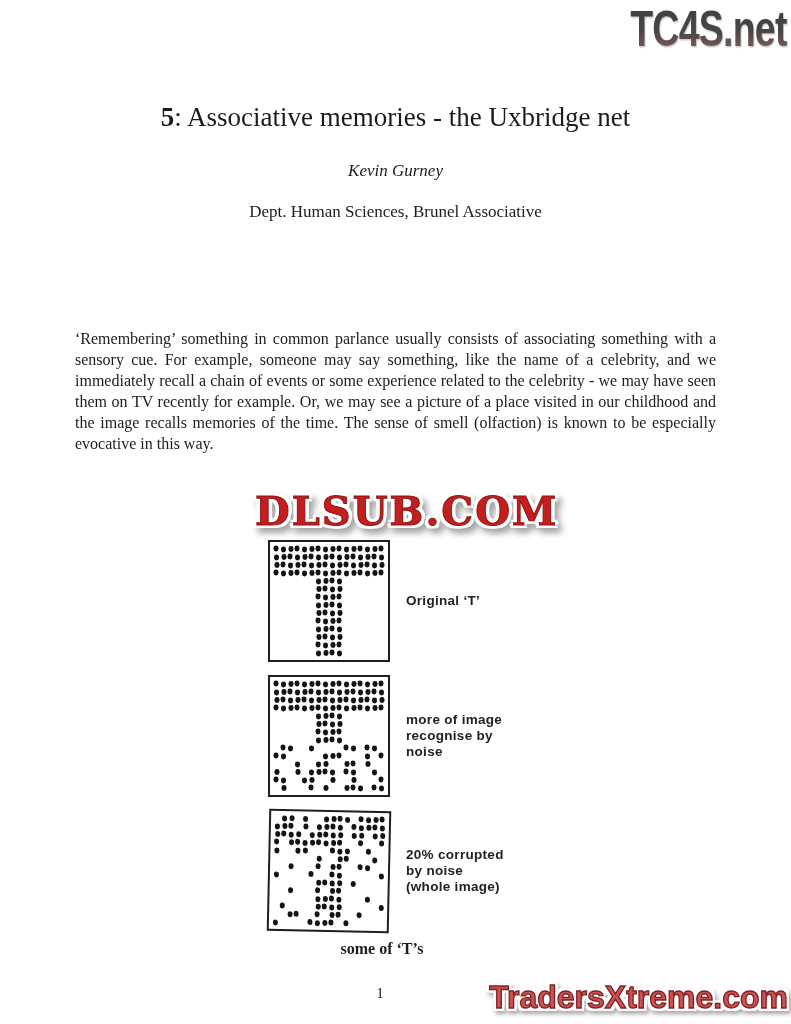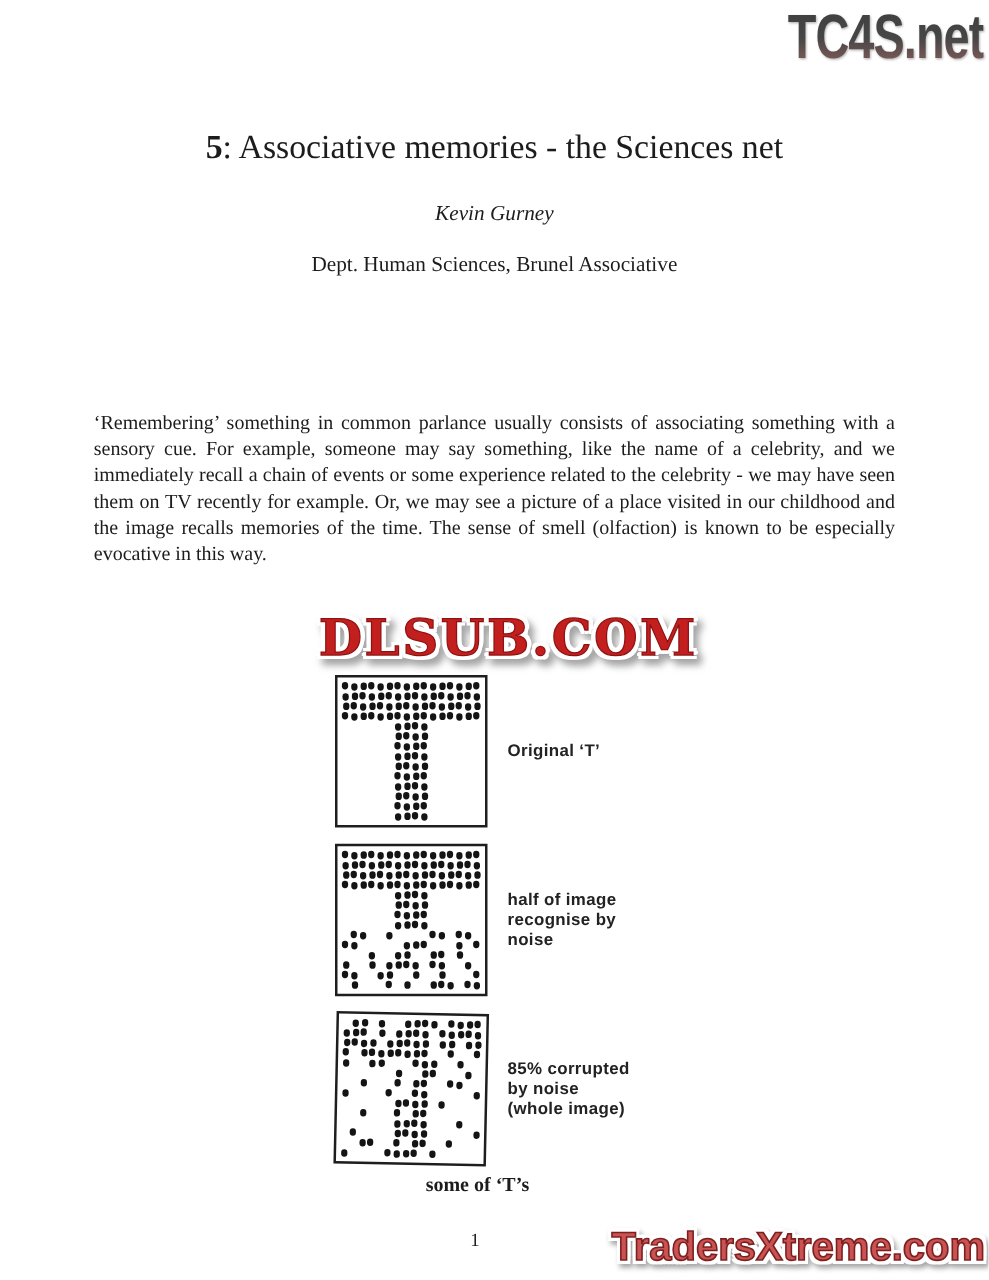--- a/index.html
+++ b/index.html
@@ -71,21 +71,21 @@
 
   .page-num { position:absolute; top:985px; left:345px; width:70px; text-align:center; font-size:15px; }
 </style>
 </head>
 <body>
 
 <div class="page">
 
   <div class="wm-tc4s">TC4S.net</div>
 
-  <div class="doc-title"><b>5</b><span>: Associative memories - the Sciences net</span></div>
+  <div class="doc-title"><b>5</b><span>: Associative memories - the Uxbridge net</span></div>
 
   <div class="author">Kevin Gurney</div>
 
   <div class="affil">
     <div>Dept. Human Sciences, Brunel Associative</div>
   </div>
 
 
   <div class="bodytext">
     <p class="p1">‘Remembering’ something in common parlance usually consists of associating something with a sensory cue.  For example, someone may say something, like the name of a celebrity, and we immediately recall a chain of events or some experience related to the celebrity - we may have seen them on TV recently for example.  Or, we may see a picture of a place visited in our childhood and the image recalls memories of the time.  The sense of smell (olfaction) is known to be especially evocative in this way.</p>
@@ -1058,21 +1058,21 @@
             <div class="cell"></div>
             <div class="cell">
               <div class="dot" style="transform: translate(-0.5px, -0.5px);"></div>
             </div>
             <div class="cell">
               <div class="dot" style="transform: translate(0px, 0.5px);"></div>
             </div>
           </div>
         </div>
       <div class="fig-label">
-          <div>half of image</div>
+          <div>more of image</div>
           <div>recognise by</div>
           <div>noise</div>
         </div>
     </div>
     <div class="fig-row">
       <div class="tbox">
           <div class="drow">
             <div class="cell"></div>
             <div class="cell">
               <div class="dot" style="transform: translate(0px, 0.5px);"></div>
@@ -1523,21 +1523,21 @@
               <div class="dot" style="transform: translate(0.5px, 0px);"></div>
             </div>
             <div class="cell"></div>
             <div class="cell"></div>
             <div class="cell"></div>
             <div class="cell"></div>
             <div class="cell"></div>
           </div>
         </div>
       <div class="fig-label">
-          <div>85% corrupted</div>
+          <div>20% corrupted</div>
           <div>by noise</div>
           <div>(whole image)</div>
         </div>
     </div>
   </div>
 
   <div class="fig-caption">some of ‘T’s</div>
 
   <div class="page-num">1</div>
 

